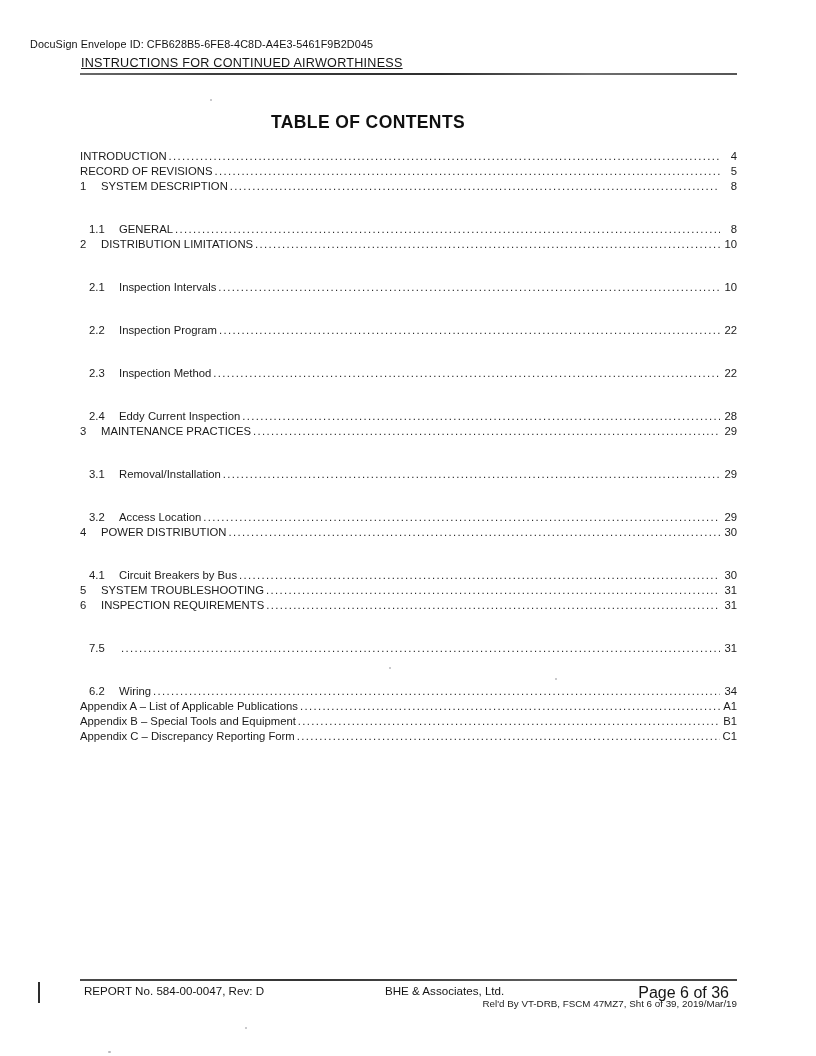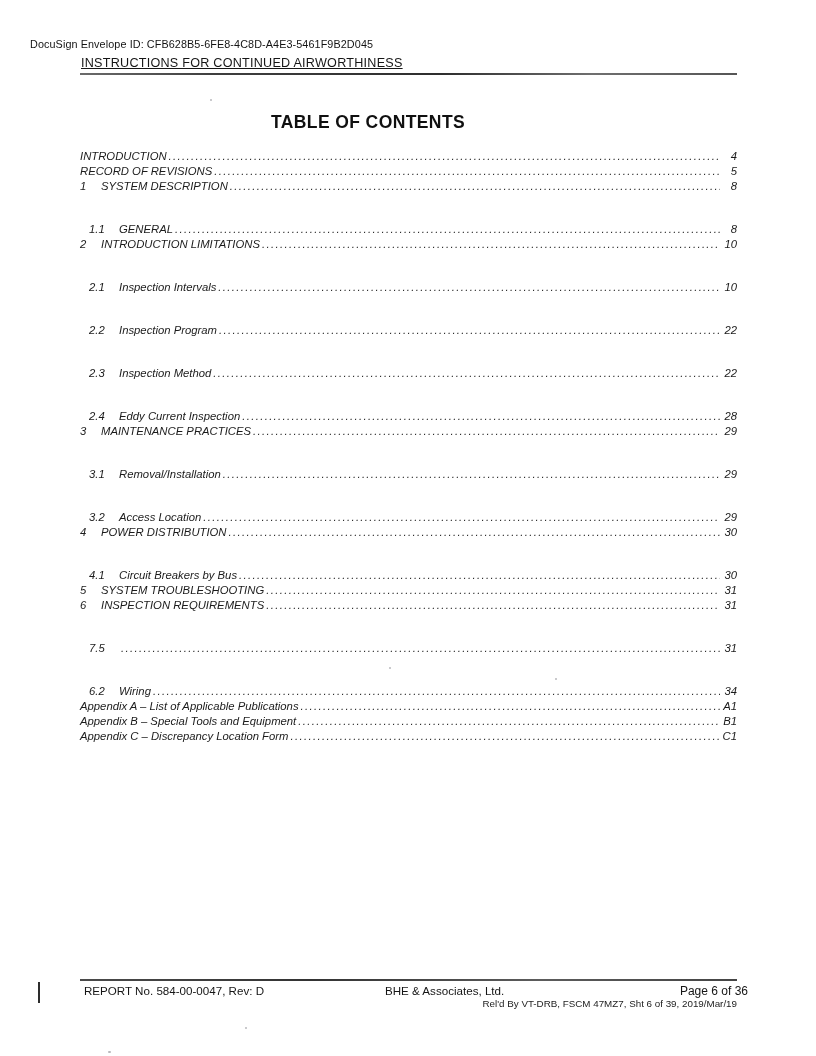--- a/index.html
+++ b/index.html
@@ -67,21 +67,20 @@
     top: 149px;
     width: 657px;
     font-size: 11.3px;
   }
   .toc-row {
     display: flex;
     align-items: flex-end;
     height: 15px;
     line-height: 15px;
     white-space: nowrap;
-    font-style: italic;
   }
   .toc-num {
     flex: none;
     display: inline-block;
   }
   .toc-row.level-1 .toc-num { width: 21px; }
   .toc-row.level-2 { padding-left: 9px; margin-top: 28px; }
   .toc-row.level-2 .toc-num { width: 30px; }
   .toc-label { flex: none; }
   .toc-leader {
@@ -128,23 +127,23 @@
   .footer-company {
     position: absolute;
     left: 385px;
     top: 984px;
     font-size: 11.6px;
     color: #151515;
     white-space: nowrap;
   }
   .footer-page {
     position: absolute;
-    right: 68px;
+    right: 87px;
     top: 984px;
-    font-size: 12px;
+    font-size: 16px;
     color: #151515;
     white-space: nowrap;
   }
   .footer-release {
     position: absolute;
     right: 79px;
     top: 998px;
     font-size: 9.8px;
     color: #1c1c1c;
     white-space: nowrap;
@@ -189,21 +188,21 @@
       <span class="toc-page">8</span>
     </div>
       <div class="toc-row level-2">
       <span class="toc-num">1.1</span>
       <span class="toc-label">GENERAL</span>
       <span class="toc-leader"></span>
       <span class="toc-page">8</span>
     </div>
       <div class="toc-row level-1">
       <span class="toc-num">2</span>
-      <span class="toc-label">INTRODUCTION LIMITATIONS</span>
+      <span class="toc-label">DISTRIBUTION LIMITATIONS</span>
       <span class="toc-leader"></span>
       <span class="toc-page">10</span>
     </div>
       <div class="toc-row level-2">
       <span class="toc-num">2.1</span>
       <span class="toc-label">Inspection Intervals</span>
       <span class="toc-leader"></span>
       <span class="toc-page">10</span>
     </div>
       <div class="toc-row level-2">
@@ -284,21 +283,21 @@
       <span class="toc-page">A1</span>
     </div>
       <div class="toc-row level-0">
 
       <span class="toc-label">Appendix B – Special Tools and Equipment</span>
       <span class="toc-leader"></span>
       <span class="toc-page">B1</span>
     </div>
       <div class="toc-row level-0">
 
-      <span class="toc-label">Appendix C – Discrepancy Location Form</span>
+      <span class="toc-label">Appendix C – Discrepancy Reporting Form</span>
       <span class="toc-leader"></span>
       <span class="toc-page">C1</span>
     </div>
     </div>
 
   <div class="footer-rule"></div>
   <div class="change-bar"></div>
   <div class="footer-report">REPORT No. 584-00-0047, Rev: D</div>
   <div class="footer-company">BHE &amp; Associates, Ltd.</div>
   <div class="footer-page">Page 6 of 36</div>

